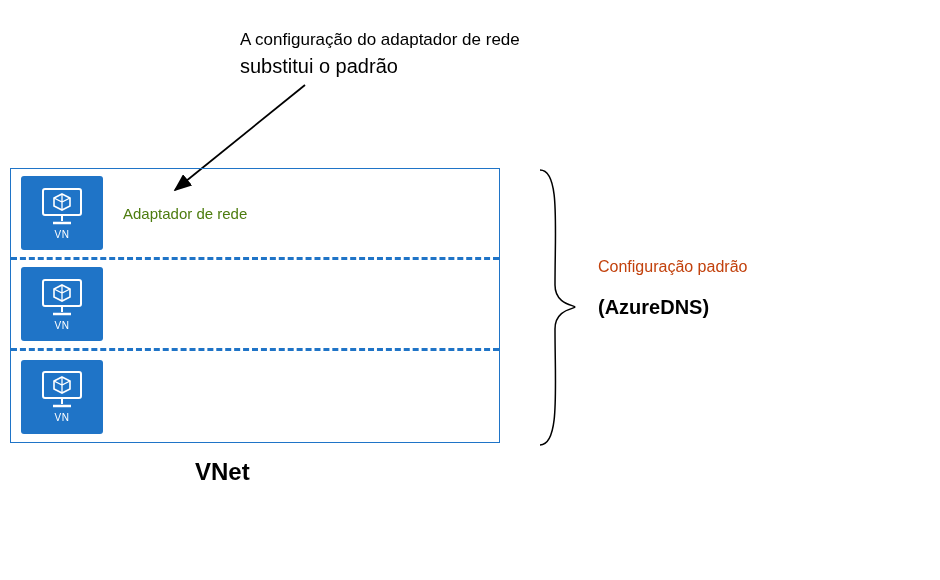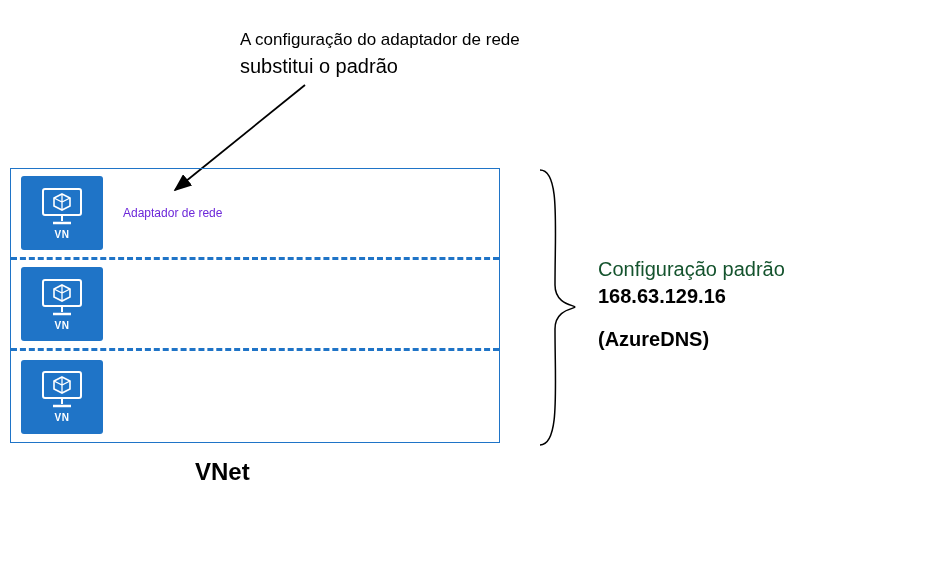--- a/index.html
+++ b/index.html
@@ -60,27 +60,27 @@
     align-items: center;
     justify-content: center;
     position: relative;
   }
   .vm-icon svg {
     display: block;
   }
   .vm-label {
     color: #fff;
     font-size: 10px;
-    font-weight: bold;
+    font-weight: normal;
     margin-top: 2px;
     letter-spacing: 0.5px;
   }
   .adapter-label {
-    font-size: 12px;
-    color: #6d28d9;
+    font-size: 15px;
+    color: #4d7c0f;
     margin-left: 20px;
   }
   .vnet-label {
     position: absolute;
     top: 458px;
     left: 195px;
     font-size: 24px;
     font-weight: bold;
   }
   .brace-svg {
@@ -88,21 +88,21 @@
     top: 165px;
     left: 530px;
     width: 50px;
     height: 285px;
   }
   .config-block {
     position: absolute;
     top: 258px;
     left: 598px;
   }
-  .config-line1 { font-size: 20px; color: #14532d; }
+  .config-line1 { font-size: 16px; color: #c2410c; }
   .config-line2 { font-size: 20px; font-weight: bold; color: #000; margin-top:4px;}
   .config-line3 { font-size: 20px; font-weight: bold; color: #000; margin-top:20px;}
   .arrow-svg {
     position: absolute;
     top: 80px;
     left: 155px;
     width: 160px;
     height: 120px;
   }
 </style>
@@ -170,17 +170,16 @@
   <svg class="brace-svg" viewBox="0 0 50 285">
     <path d="M 10 5
              C 30 5, 25 60, 25 120
              C 25 140, 45 140, 45 142
              C 45 144, 25 144, 25 164
              C 25 224, 30 280, 10 280" fill="none" stroke="#000" stroke-width="1.5"></path>
   </svg>
 
   <div class="config-block">
     <div class="config-line1">Configuração padrão</div>
-    <div class="config-line2">168.63.129.16</div>
     <div class="config-line3">(AzureDNS)</div>
   </div>
 
 </div>
 
 </body></html>

